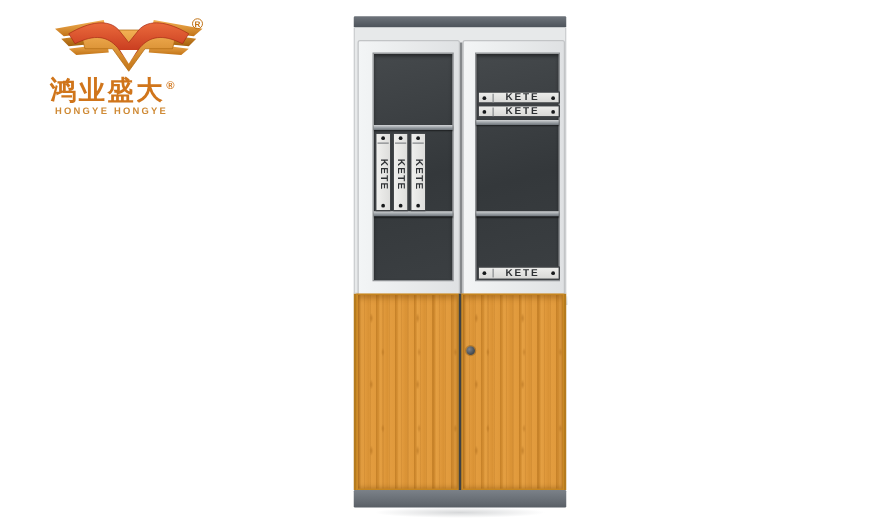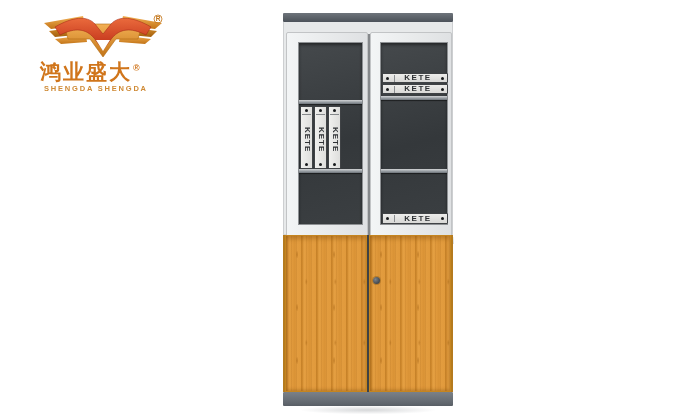--- a/index.html
+++ b/index.html
@@ -138,21 +138,21 @@
       <path d="M22,12 L100,12 L96,27 L74,27 L61,45 L48,27 L26,27 Z" fill="url(#gold)" stroke="#b06a10" stroke-width="0.6"></path>
 
       <path d="M13,15 C30,5 45,3 53,12 L61,22 L69,12 C77,3 92,5 109,15 L104,23 C88,15 78,17 70,26 L61,38 L52,26 C44,17 34,15 18,23 Z" fill="url(#red)" stroke="#9e2312" stroke-width="0.5"></path>
 
       <path d="M54,28 L68,28 L61,39 Z" fill="#ffffff"></path>
 
       <circle cx="116" cy="7" r="4" fill="none" stroke="#c27417" stroke-width="0.8"></circle>
       <text x="116" y="9.4" font-size="6.5" font-weight="bold" fill="#c27417" text-anchor="middle">R</text>
     </svg>
     <div class="brand-cn"><span>鸿业盛大</span><sup>®</sup></div>
-    <div class="brand-en">SHENGDA SHENGDA</div>
+    <div class="brand-en">HONGYE HONGYE</div>
   </div>
 
   <div class="cabinet">
     <div class="cap"></div>
 
     <div class="upper">
 
       <div class="door left">
         <div class="glass">
           <div class="shelf s1"></div>

